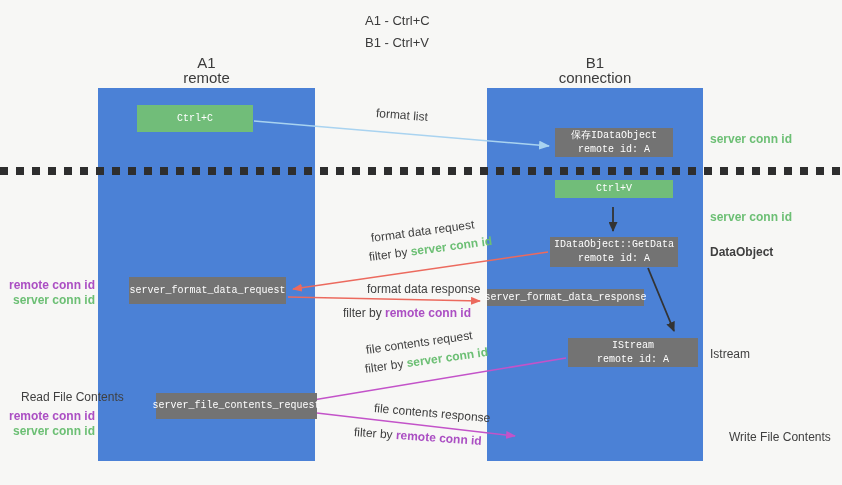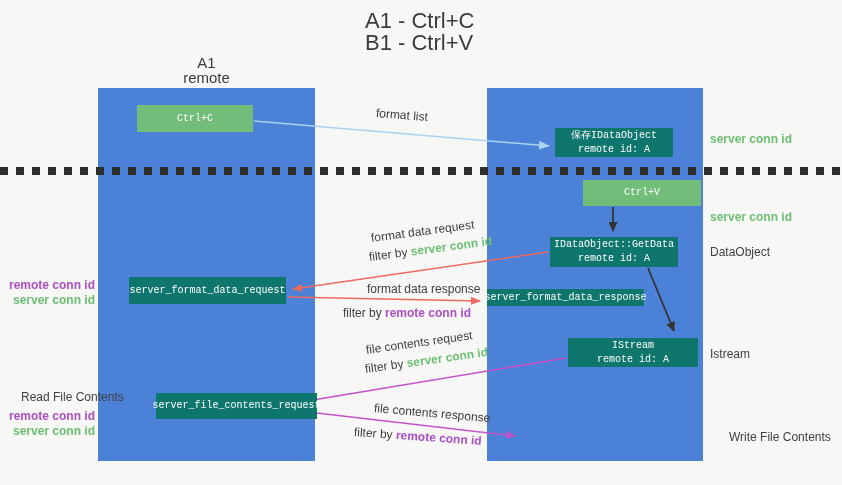--- a/index.html
+++ b/index.html
@@ -1,28 +1,28 @@
 <!DOCTYPE html>
 <html><head>
 <meta charset="utf-8">
 <style>
   html,body{margin:0;padding:0;}
   body{background:#f7f7f5;font-family:"Liberation Sans",sans-serif;}
   #canvas{position:relative;width:842px;height:485px;background:#f7f7f5;overflow:hidden;}
 
-  .title{position:absolute;left:365px;top:10px;font-size:22px;line-height:22px;color:#3b3b3b;z-index:5;}
+  .title{position:absolute;left:365px;top:10px;font-size:13px;line-height:22px;color:#3b3b3b;z-index:5;}
   .lane-header{position:absolute;top:55px;text-align:center;font-size:15px;line-height:15px;color:#3b3b3b;z-index:5;}
   .lane{position:absolute;top:88px;height:373px;background:#4B81D6;z-index:1;}
   .divider{position:absolute;left:0;top:167px;width:842px;height:8px;z-index:2;
     background:repeating-linear-gradient(90deg,#2e2e2e 0 8px,transparent 8px 16px);}
 
   .node{position:absolute;z-index:4;display:flex;flex-direction:column;align-items:center;justify-content:center;
     color:#fff;font-size:10px;line-height:14px;text-align:center;font-family:Liberation Mono, monospace;}
   .green{background:#71BD79;}
-  .orange{background:#0f766e;}
+  .orange{background:#737373;}
 
   .edge-label{position:absolute;z-index:5;font-size:12px;color:#3f3f3f;white-space:nowrap;transform-origin:left center;}
   .side-label{position:absolute;z-index:5;font-size:12px;color:#3f3f3f;white-space:nowrap;}
   .green-id{color:#6CBF74;font-weight:bold;}
   .purple-id{color:#AB4FC3;font-weight:bold;}
   .left-col{left:0;width:95px;text-align:right;}
 
   svg.arrows{position:absolute;left:0;top:0;z-index:3;pointer-events:none;}
 </style>
 </head>
@@ -31,20 +31,24 @@
 <div id="canvas">
 
   <div class="title">
     <div>A1 - Ctrl+C</div>
     <div>B1 - Ctrl+V</div>
   </div>
 
   <div class="lane-header" style="left:98px;width:217px;">
     <div>A1</div>
     <div>remote</div>
+  </div>
+  <div class="lane-header" style="left:487px;width:216px;">
+    <div>B1</div>
+    <div>connection</div>
   </div>
 
   <div class="lane" style="left:98px;width:217px;"></div>
   <div class="lane" style="left:487px;width:216px;"></div>
 
   <div class="divider"></div>
 
   <svg class="arrows" width="842" height="485">
     <defs>
       <marker id="m-blue" markerWidth="11" markerHeight="9" refX="10" refY="4.5" orient="auto" markerUnits="userSpaceOnUse">
@@ -71,21 +75,21 @@
 
   <div class="node green" style="left:137px;top:105px;width:116px;height:27px;">
     <div>Ctrl+C</div>
   </div>
 
   <div class="node orange" style="left:555px;top:128px;width:118px;height:29px;">
     <div>保存IDataObject</div>
     <div>remote id: A</div>
   </div>
 
-  <div class="node green" style="left:555px;top:180px;width:118px;height:26px;margin-left:28px;">
+  <div class="node green" style="left:555px;top:180px;width:118px;height:18px;">
     <div>Ctrl+V</div>
   </div>
 
   <div class="node orange" style="left:550px;top:237px;width:128px;height:30px;">
     <div>IDataObject::GetData</div>
     <div>remote id: A</div>
   </div>
 
   <div class="node orange" style="left:129px;top:277px;width:157px;height:27px;">
     <div>server_format_data_request</div>
@@ -114,21 +118,21 @@
   <div class="edge-label" style="left:343px;top:306px;"><span>filter by </span><span class="purple-id">remote conn id</span></div>
 
   <div class="edge-label" style="left:366px;top:343px;transform:rotate(-8deg);">file contents request</div>
   <div class="edge-label" style="left:365px;top:362px;transform:rotate(-8deg);"><span>filter by </span><span class="green-id">server conn id</span></div>
 
   <div class="edge-label" style="left:374px;top:401px;transform:rotate(5deg);">file contents response</div>
   <div class="edge-label" style="left:354px;top:425px;transform:rotate(4deg);"><span>filter by </span><span class="purple-id">remote conn id</span></div>
 
   <div class="side-label green-id" style="left:710px;top:132px;">server conn id</div>
   <div class="side-label green-id" style="left:710px;top:210px;">server conn id</div>
-  <div class="side-label" style="left:710px;top:245px;">DataObject</div>
+  <div class="side-label" style="left:710px;top:245px;font-weight:bold;">DataObject</div>
   <div class="side-label" style="left:710px;top:347px;">Istream</div>
   <div class="side-label" style="left:729px;top:430px;">Write File Contents</div>
 
   <div class="side-label left-col purple-id" style="top:278px;">remote conn id</div>
   <div class="side-label left-col green-id" style="top:293px;">server conn id</div>
   <div class="side-label left-col" style="top:390px;padding-left:21px;">Read File Contents</div>
   <div class="side-label left-col purple-id" style="top:409px;">remote conn id</div>
   <div class="side-label left-col green-id" style="top:424px;">server conn id</div>
 
 </div>

